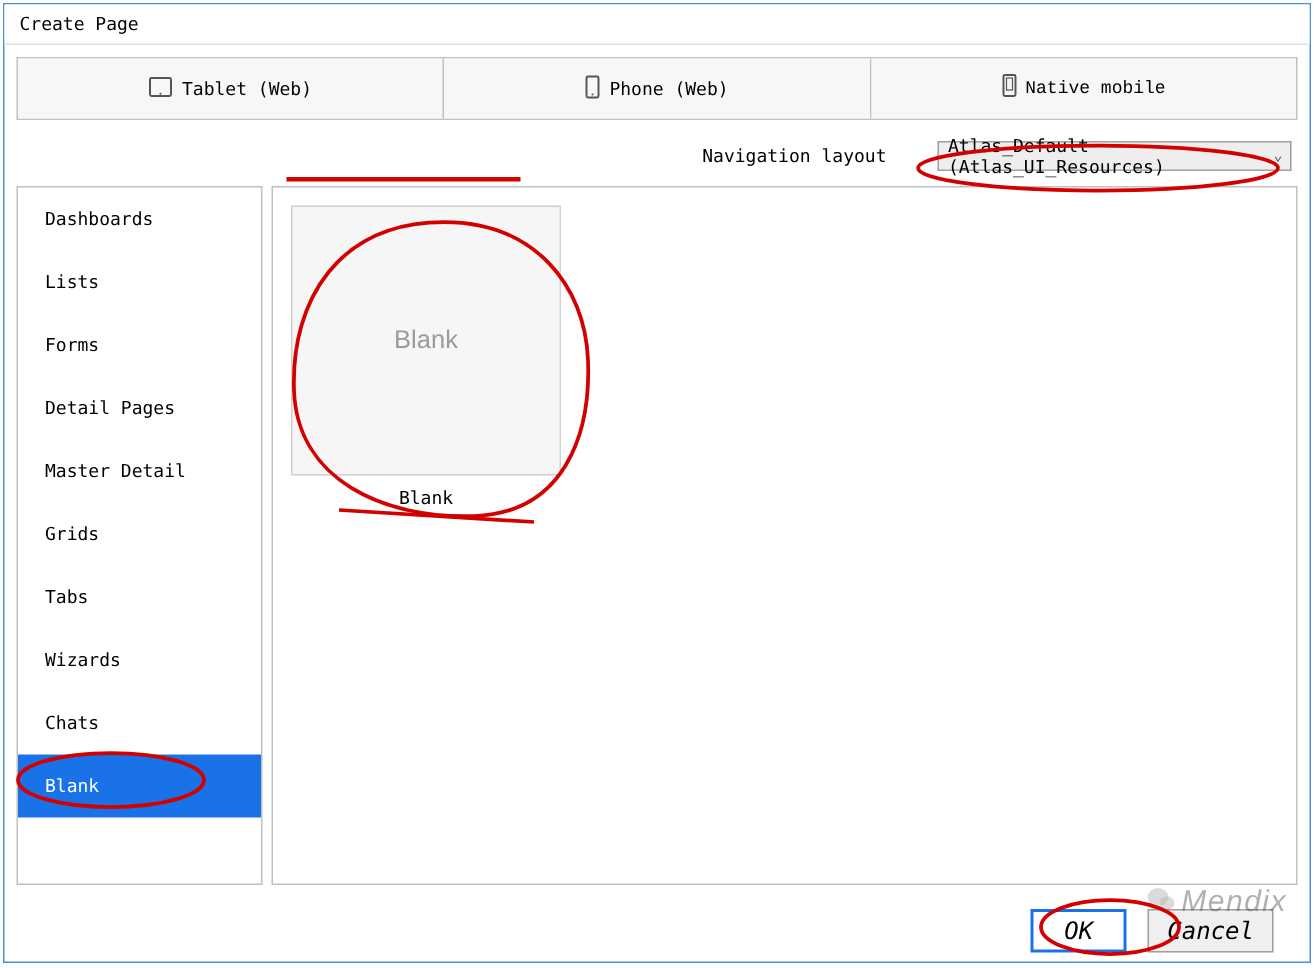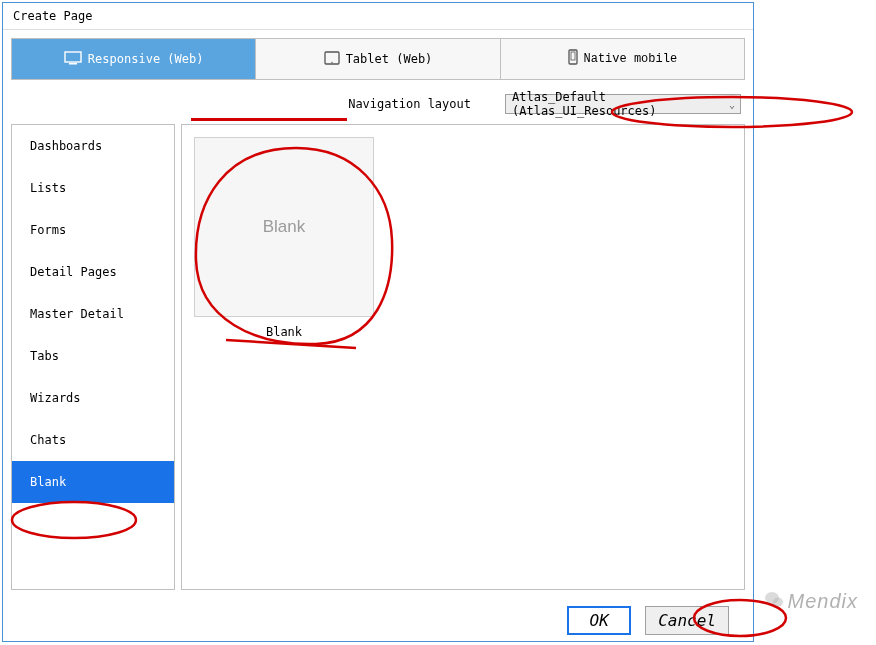--- a/index.html
+++ b/index.html
@@ -6,21 +6,21 @@
     body {
       font-family: "SimSun", "NSimSun", monospace, sans-serif;
       font-size: 12px;
       background: #fff;
       width: 876px;
       height: 645px;
       overflow: hidden;
     }
     .dialog {
       border: 1px solid #4a90d9;
-      width: 752px;
+      width: 872px;
       height: 640px;
       margin: 2px;
       background: #fff;
       display: flex;
       flex-direction: column;
     }
     .titlebar {
       padding: 6px 10px;
       font-size: 12px;
       background: #fff;
@@ -195,42 +195,42 @@
     .watermark svg { opacity: 0.45; }
   </style>
 </head>
 <body>
 
 <div class="dialog">
 
   <div class="titlebar">Create Page</div>
 
   <div class="tabs">
-    <div class="tab active">
-      <span>
-        <svg width="18" height="14" viewBox="0 0 18 14">
-            <rect x="1" y="1" width="16" height="10" fill="none" stroke="#fff" stroke-width="1.4"></rect>
-            <rect x="5" y="12" width="8" height="1.5" fill="#fff"></rect>
-          </svg>
-      </span>
-      <span>Responsive (Web)</span>
-    </div>
     <div class="tab">
       <span>
         <svg width="16" height="14" viewBox="0 0 16 14">
             <rect x="1" y="1" width="14" height="12" rx="1" fill="none" stroke="#555" stroke-width="1.3"></rect>
             <circle cx="8" cy="11.5" r="0.7" fill="#555"></circle>
           </svg>
       </span>
       <span>Tablet (Web)</span>
     </div>
     <div class="tab">
       <span>
         <svg width="10" height="16" viewBox="0 0 10 16">
             <rect x="1" y="1" width="8" height="14" rx="1" fill="none" stroke="#555" stroke-width="1.3"></rect>
+            <circle cx="5" cy="13" r="0.7" fill="#555"></circle>
+          </svg>
+      </span>
+      <span>Phone (Web)</span>
+    </div>
+    <div class="tab">
+      <span>
+        <svg width="10" height="16" viewBox="0 0 10 16">
+            <rect x="1" y="1" width="8" height="14" rx="1" fill="none" stroke="#555" stroke-width="1.3"></rect>
             <rect x="3" y="3" width="4" height="8" fill="none" stroke="#555" stroke-width="0.8"></rect>
           </svg>
       </span>
       <span>Native mobile</span>
     </div>
   </div>
 
   <div class="form-row">
     <div class="nav-layout-wrap">
       <span class="form-label">Navigation layout</span>
@@ -241,20 +241,21 @@
     </div>
   </div>
 
   <div class="main">
     <div class="sidebar">
       <div class="sidebar-item"><span>Dashboards</span></div>
       <div class="sidebar-item"><span>Lists</span></div>
       <div class="sidebar-item"><span>Forms</span></div>
       <div class="sidebar-item"><span>Detail Pages</span></div>
       <div class="sidebar-item"><span>Master Detail</span></div>
+      <div class="sidebar-item"><span>Grids</span></div>
       <div class="sidebar-item"><span>Tabs</span></div>
       <div class="sidebar-item"><span>Wizards</span></div>
       <div class="sidebar-item"><span>Chats</span></div>
       <div class="sidebar-item selected"><span>Blank</span></div>
     </div>
 
     <div class="content">
       <div class="template-card">
         <div class="template-preview">
           <div>Blank</div>

